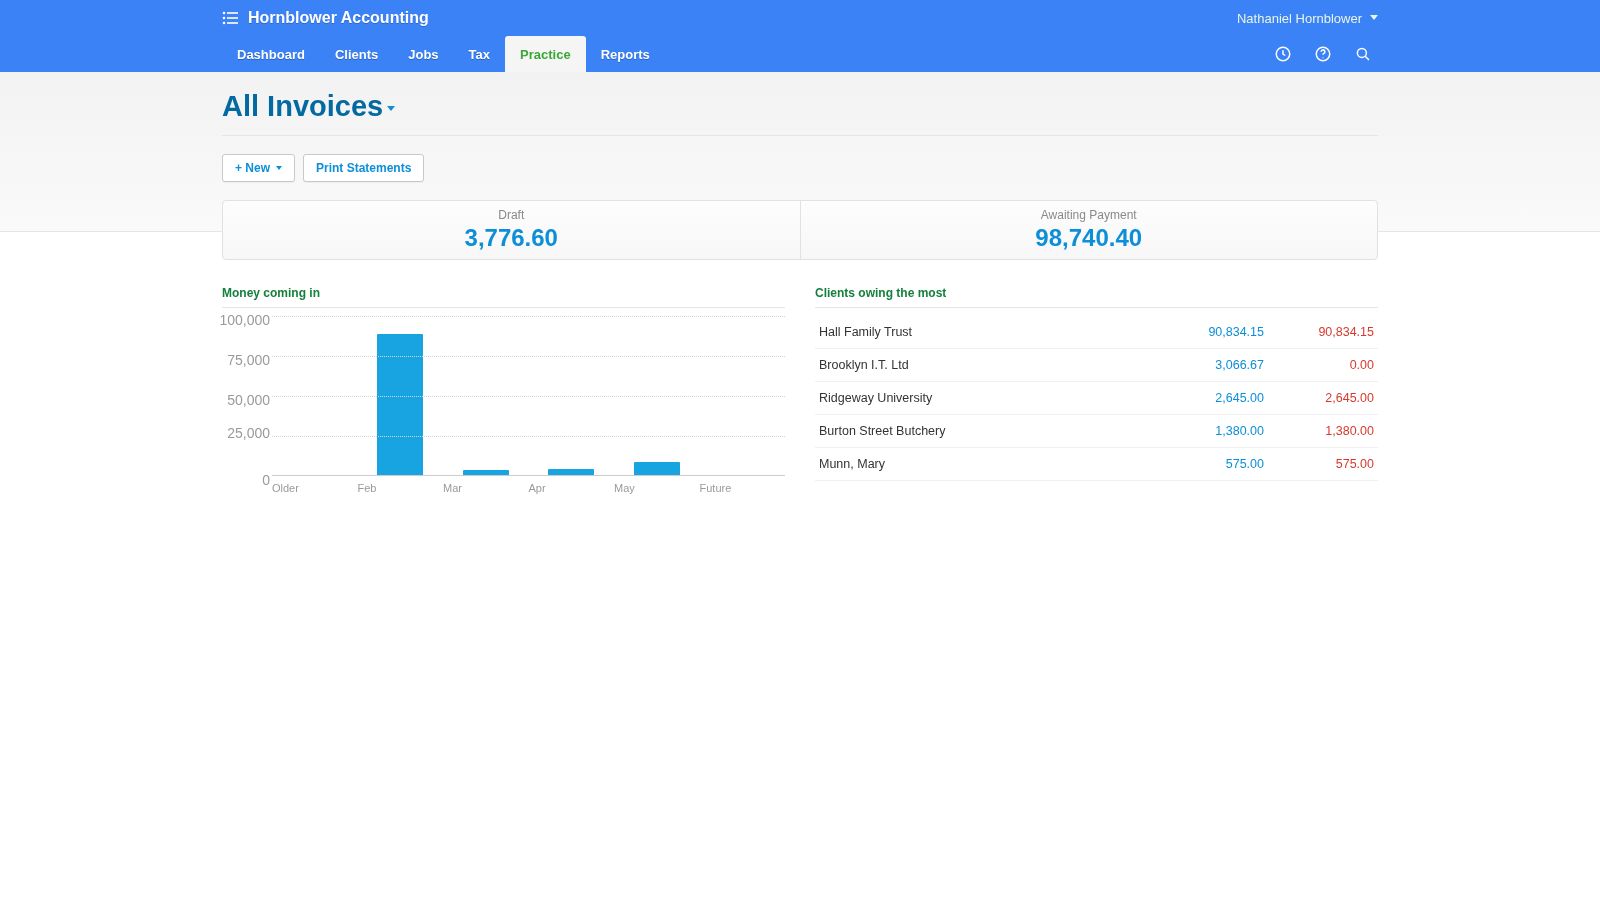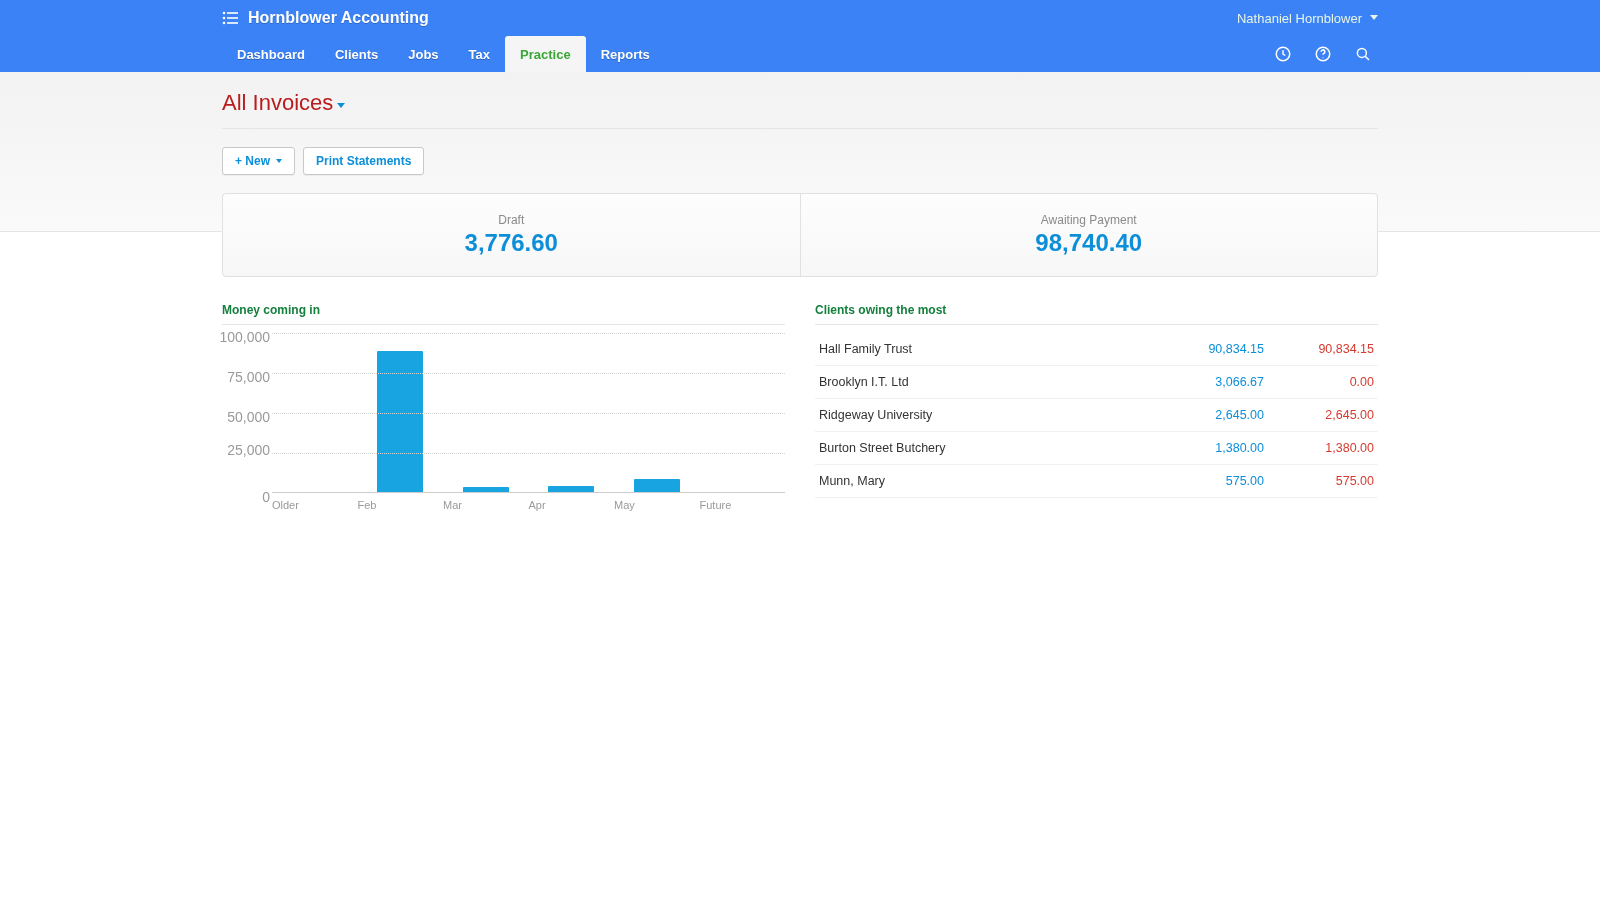--- a/index.html
+++ b/index.html
@@ -99,23 +99,23 @@
     position: relative;
     top: -160px;
   }
 
   .page-title-row {
     padding-top: 18px;
     display: flex;
     align-items: center;
   }
   .page-title {
-    font-size: 22px;
-    font-weight: 400;
-    color: #b91c1c;
+    font-size: 29px;
+    font-weight: 700;
+    color: #0369a1;
     display: flex;
     align-items: center;
     gap: 4px;
     cursor: pointer;
   }
   .title-caret {
     width: 0; height: 0;
     border-left: 4px solid transparent;
     border-right: 4px solid transparent;
     border-top: 5px solid #0c8ed9;
@@ -171,21 +171,21 @@
   }
   .tab.overdue { color: #d63a2f; }
 
   
   .summary-cards {
     display: flex;
     margin-top: 18px;
     border: 1px solid #e1e1e1;
     border-radius: 4px;
     background: linear-gradient(to bottom, #fdfdfd, #f7f7f7);
-    height: 84px;
+    height: 60px;
   }
   .card {
     flex: 1;
     display: flex;
     flex-direction: column;
     justify-content: center;
     align-items: center;
     border-right: 1px solid #e1e1e1;
     cursor: pointer;
   }

